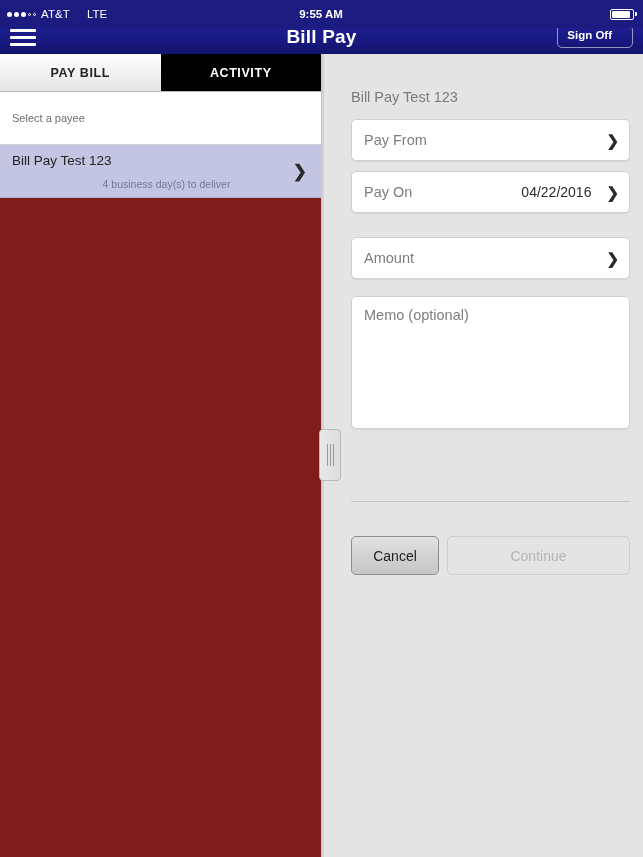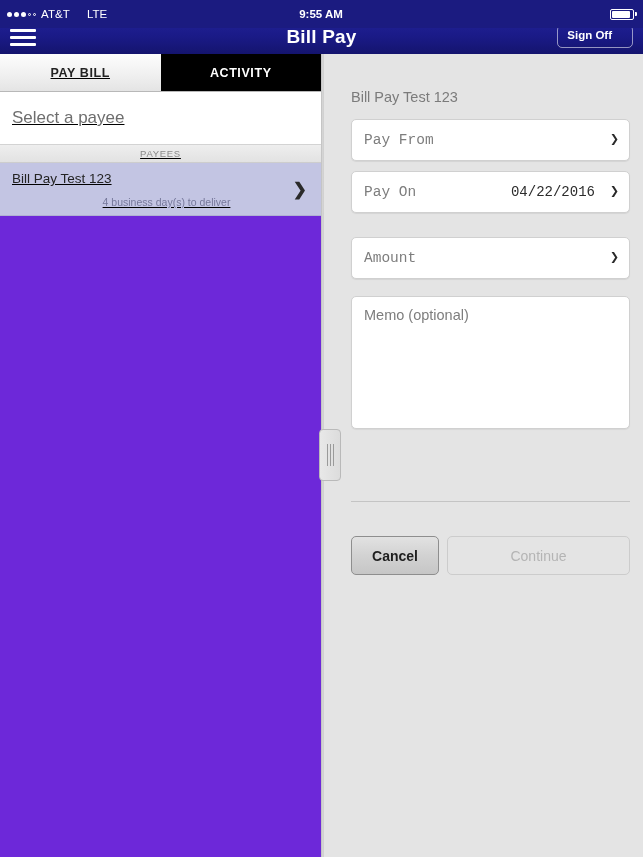--- a/index.html
+++ b/index.html
@@ -138,23 +138,22 @@
     width: 3px; height: 803px;
     background: linear-gradient(to right, #bdbdbd, #d4d4d4, #cfcfcf);
     z-index: 12;
   }
 
   
   .left-panel {
     position: absolute;
     left: 0; top: 54px;
     width: 345px; height: 803px;
-    background: #6d28d9;
+    background: #7f1d1d;
     overflow: hidden;
-    text-decoration: underline;
   }
 
   .tabbar {
     display: flex;
     width: 321px;
     height: 38px;
     border-bottom: 1px solid #b8b8b8;
   }
   .tab {
     flex: 1;
@@ -176,21 +175,21 @@
   }
 
   .subhead {
     width: 321px;
     height: 53px;
     background: #ffffff;
     border-bottom: 1px solid #d3d3d3;
     display: flex;
     align-items: center;
     padding-left: 12px;
-    font-size: 17px;
+    font-size: 11px;
     color: #6e6e6e;
   }
 
   .section-head {
     width: 321px;
     height: 18px;
     background: linear-gradient(to bottom, #eeeeee, #e2e2e2);
     border-bottom: 1px solid #cdcdcd;
     display: flex;
     align-items: center;
@@ -251,21 +250,20 @@
     width: 279px;
     height: 42px;
     background: #ffffff;
     border: 1px solid #d0d0d0;
     border-radius: 5px;
     box-shadow: 0 1px 1px rgba(0,0,0,0.07);
     display: flex;
     align-items: center;
     padding: 0 10px 0 12px;
     cursor: pointer;
-    font-family: Liberation Mono, monospace;
   }
   .field-label {
     font-size: 14.5px;
     color: #7d7d7d;
     flex: 1;
   }
   .field-value {
     font-size: 14px;
     color: #2c2c2c;
     margin-right: 15px;
@@ -318,21 +316,21 @@
     align-items: center;
     justify-content: center;
     cursor: pointer;
   }
   .btn-cancel {
     left: 27px;
     width: 88px;
     background: linear-gradient(to bottom, #e2e2e2 0%, #d2d2d2 50%, #c6c6c6 100%);
     border: 1px solid #8e8e8e;
     color: #1f1f1f;
-    font-weight: bold;
+    font-weight: normal;
   }
   .btn-continue {
     left: 123px;
     width: 183px;
     background: #e4e4e4;
     border: 1px solid #cccccc;
     color: #b4b4b4;
     cursor: default;
   }
 
@@ -396,21 +394,20 @@
 
   <div class="left-panel">
 
     <div class="tabbar">
       <div class="tab active">PAY BILL</div>
       <div class="tab inactive">ACTIVITY</div>
     </div>
 
     <div class="subhead">Select a payee</div>
 
-    <div class="section-head">PAYEES</div>
 
     <div class="payee-row">
       <div class="payee-name">Bill Pay Test 123</div>
       <div class="payee-sub">4 business day(s) to deliver</div>
       <div class="payee-chev">❯</div>
     </div>
 
   </div>
 
   <div class="split-divider"></div>

